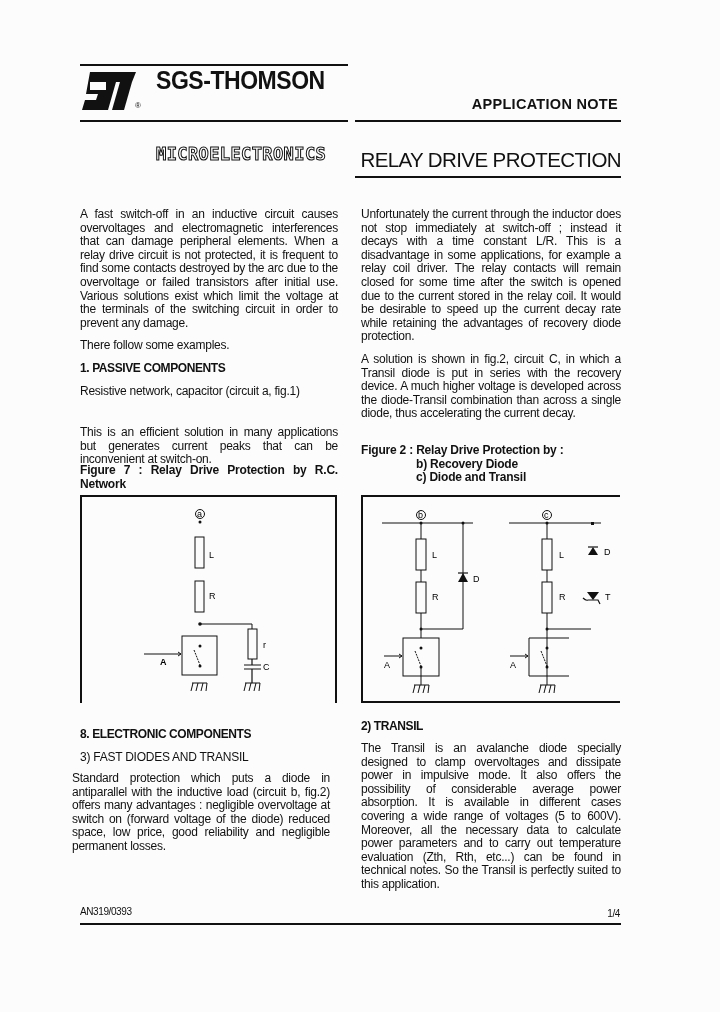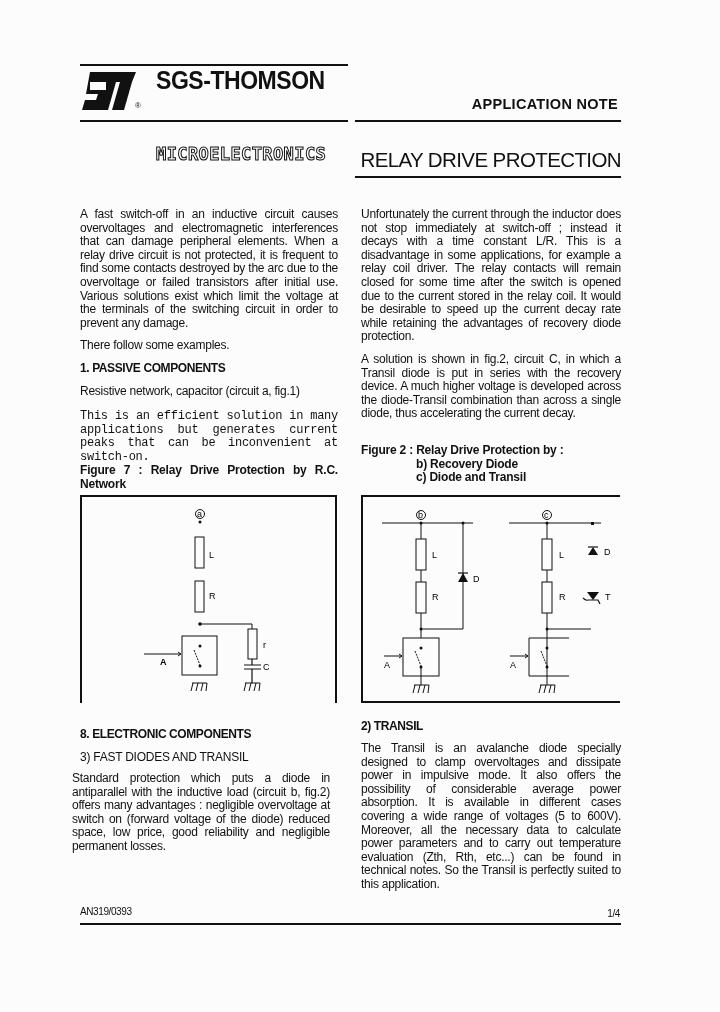--- a/index.html
+++ b/index.html
@@ -40,21 +40,21 @@
 <div class="abs appnote" style="right:102px; top:96px;text-align:right;">APPLICATION NOTE</div>
 <div class="hr" style="left:355px; top:120px; width:266px;"></div>
 
 <div class="abs title" style="right:99px; top:148px;text-align:right;">RELAY DRIVE PROTECTION</div>
 <div class="hr" style="left:355px; top:176px; width:266px;"></div>
 
 <div class="abs para" style="left:80px; top:208px; width:258px;">A fast switch-off in an inductive circuit causes overvoltages and electromagnetic interferences that can damage peripheral elements. When a relay drive circuit is not protected, it is frequent to find some contacts destroyed by the arc due to the overvoltage or failed transistors after initial use. Various solutions exist which limit the voltage at the terminals of the switching circuit in order to prevent any damage.</div>
 <div class="abs para nojust" style="left:80px; top:339px; width:258px;">There follow some examples.</div>
 <div class="abs head" style="left:80px; top:361px;">1. PASSIVE COMPONENTS</div>
 <div class="abs para nojust" style="left:80px; top:385px; width:258px;">Resistive network, capacitor (circuit a, fig.1)</div>
-<div class="abs para" style="left:80px; top:410px; width:258px;font-family:Liberation Mono, monospace;">This is an efficient solution in many applications but generates current peaks that can be inconvenient at switch-on.</div>
+<div class="abs para" style="left:80px; top:426px; width:258px;">This is an efficient solution in many applications but generates current peaks that can be inconvenient at switch-on.</div>
 <div class="abs fig-cap" style="left:80px; top:464px; width:258px; text-align:justify; text-align-last:left;">Figure 7 : Relay Drive Protection by R.C. Network</div>
 
 <svg class="abs" style="left:78px; top:493px;" width="262" height="212" viewBox="0 0 262 212">
   <path d="M3 210 V3 H258 V210" fill="none" stroke="#111" stroke-width="2"></path>
 
   <circle cx="122" cy="21" r="4.5" fill="none" stroke="#111" stroke-width="1"></circle>
   <text x="119" y="24" font-size="7">a</text>
   <circle cx="122" cy="29" r="1.5" fill="#111"></circle>
 
   <rect x="117" y="44" width="9" height="31" fill="none" stroke="#111"></rect>

